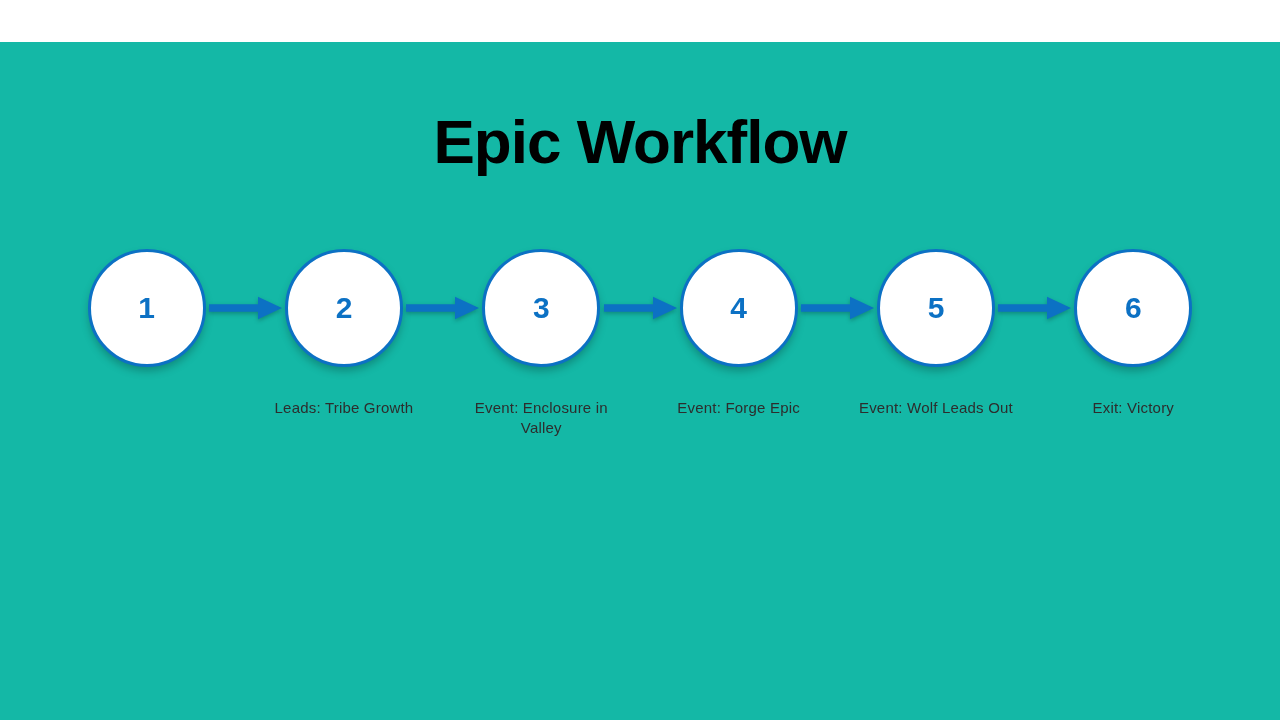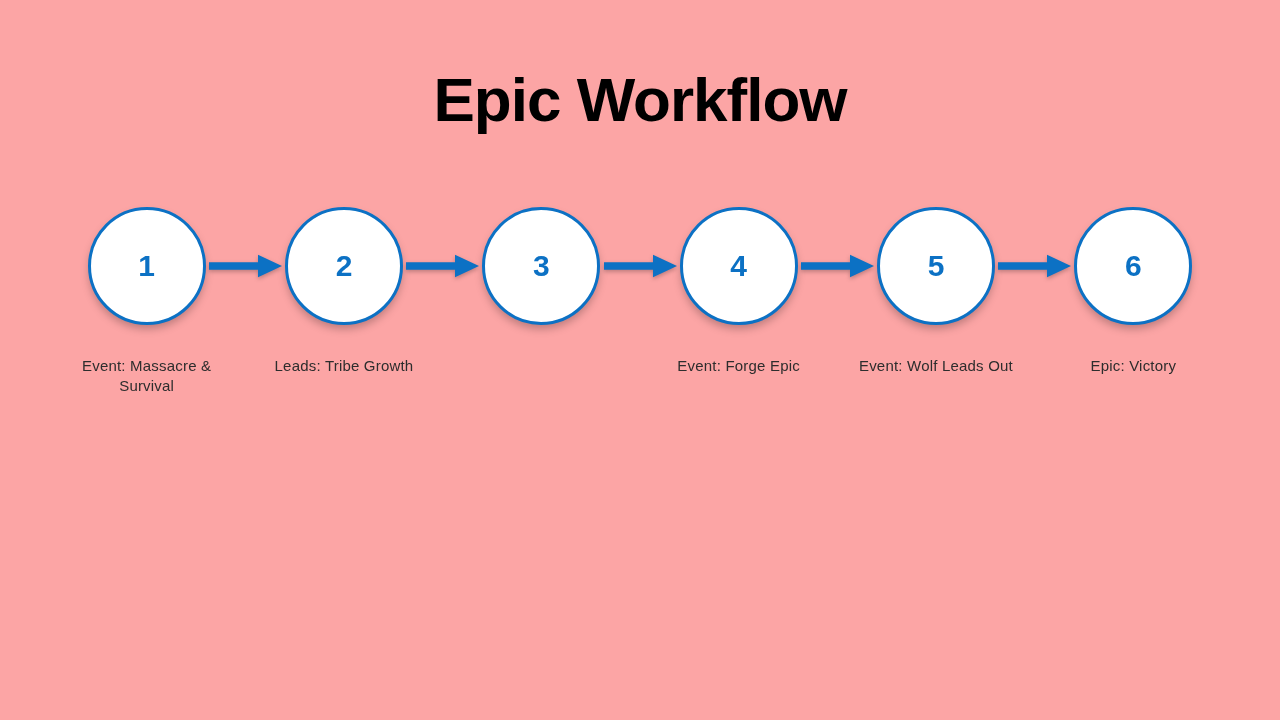--- a/index.html
+++ b/index.html
@@ -2,21 +2,22 @@
 <html style="--accent-blue: #0c71c4; --title-black: #000000; --text-dark: #2d2d2d; --circle-fill: #ffffff;"><head>
 <meta charset="utf-8">
 <style>
   * { margin: 0; padding: 0; box-sizing: border-box; }
   html, body { width: 1280px; height: 720px; background: #ffffff; overflow: hidden; }
   body { font-family: "Liberation Sans", sans-serif; position: relative; }
 
   .slide {
     position: absolute;
     inset: 0;
-    background: #fca5a5;
+    background: #14b8a6;
+    margin-top: 42px;
   }
 
   .title {
     position: absolute;
     top: 66px;
     left: 0;
     width: 100%;
     text-align: center;
     font-size: 62px;
     font-weight: 700;
@@ -86,40 +87,40 @@
 <div class="slide">
   <h1 class="title">Epic Workflow</h1>
   <div class="workflow" id="workflow">
   <div class="step">
     <div class="circle">
       <span class="num">1</span>
     </div>
     <svg class="arrow" viewBox="0 0 73 24" aria-hidden="true">
       <polygon points="0,8.3 49,8.3 49,0.8 73,12 49,23.2 49,15.7 0,15.7"></polygon>
     </svg>
-    <div class="label">Event: Massacre &amp; Survival</div>
   </div>
 
   <div class="step">
     <div class="circle">
       <span class="num">2</span>
     </div>
     <svg class="arrow" viewBox="0 0 73 24" aria-hidden="true">
       <polygon points="0,8.3 49,8.3 49,0.8 73,12 49,23.2 49,15.7 0,15.7"></polygon>
     </svg>
     <div class="label">Leads: Tribe Growth</div>
   </div>
 
   <div class="step">
     <div class="circle">
       <span class="num">3</span>
     </div>
     <svg class="arrow" viewBox="0 0 73 24" aria-hidden="true">
       <polygon points="0,8.3 49,8.3 49,0.8 73,12 49,23.2 49,15.7 0,15.7"></polygon>
     </svg>
+    <div class="label">Event: Enclosure in Valley</div>
   </div>
 
   <div class="step">
     <div class="circle">
       <span class="num">4</span>
     </div>
     <svg class="arrow" viewBox="0 0 73 24" aria-hidden="true">
       <polygon points="0,8.3 49,8.3 49,0.8 73,12 49,23.2 49,15.7 0,15.7"></polygon>
     </svg>
     <div class="label">Event: Forge Epic</div>
@@ -133,16 +134,16 @@
       <polygon points="0,8.3 49,8.3 49,0.8 73,12 49,23.2 49,15.7 0,15.7"></polygon>
     </svg>
     <div class="label">Event: Wolf Leads Out</div>
   </div>
 
   <div class="step">
     <div class="circle">
       <span class="num">6</span>
     </div>
 
-    <div class="label">Epic: Victory</div>
+    <div class="label">Exit: Victory</div>
   </div>
 </div>
 </div>
 
 </body></html>

